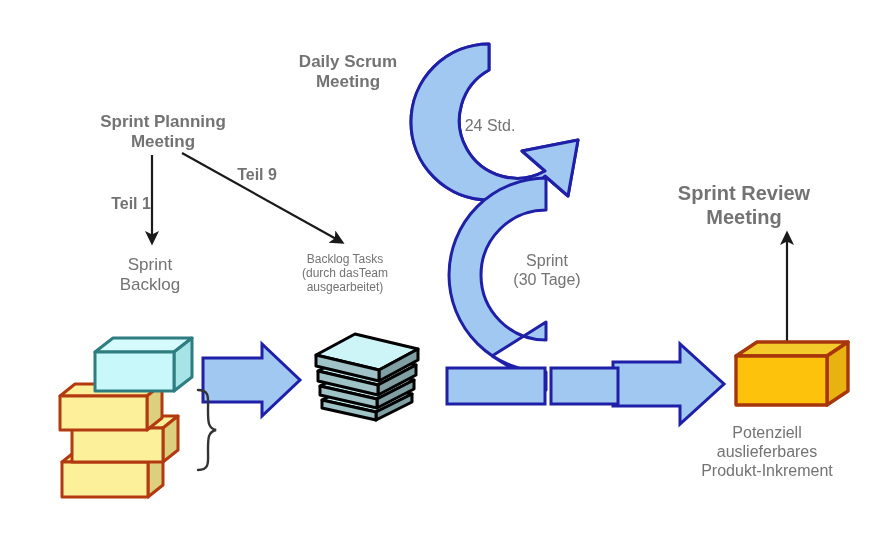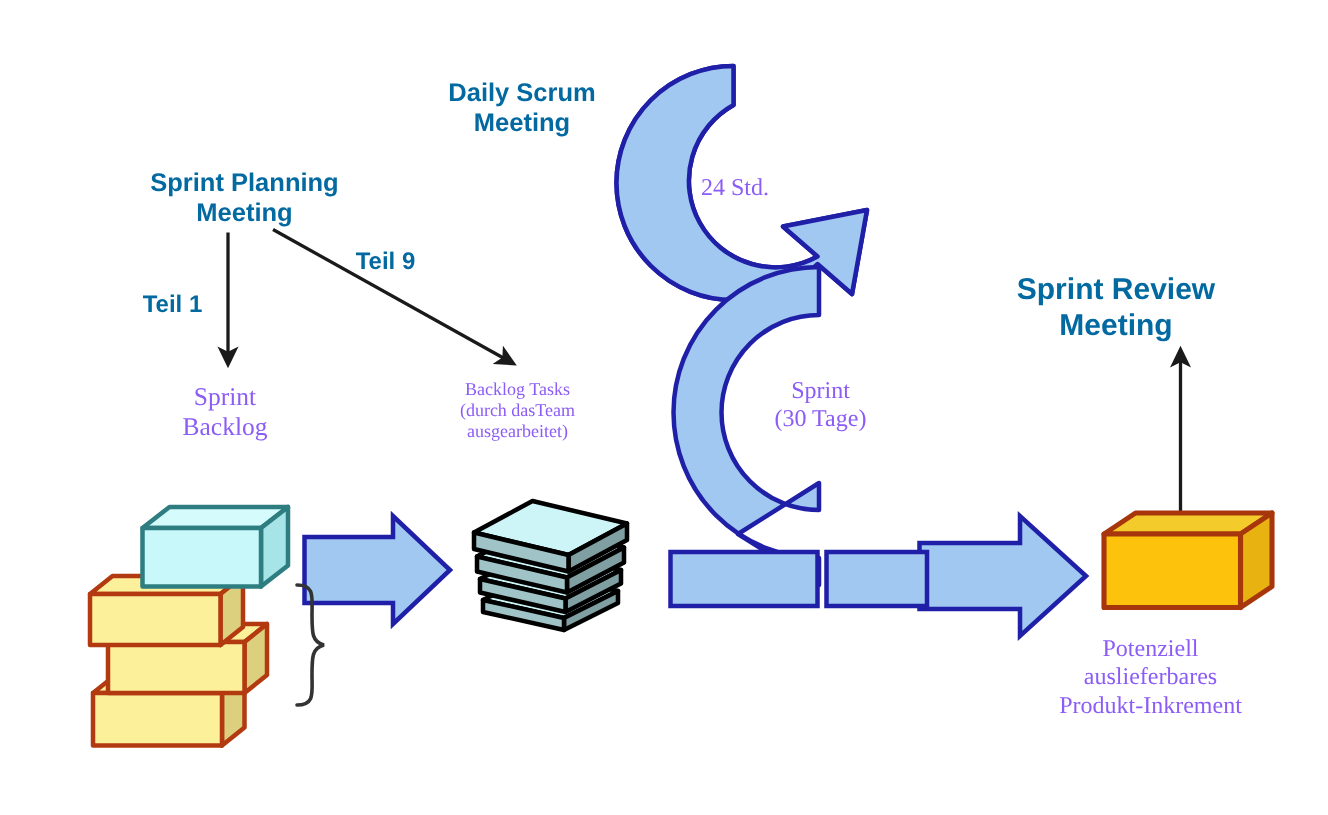--- a/index.html
+++ b/index.html
@@ -25,31 +25,30 @@
     height: 543px;
   }
   .lbl {
     position: absolute;
     text-align: center;
     line-height: 1.18;
     white-space: pre-line;
     color: #1a1a1a;
   }
   .lbl-red {
-    color: #0369a1;
+    color: #737373;
     font-weight: bold;
   }
   .lbl-black {
-    color: #8b5cf6;
-    font-family: Liberation Serif, serif;
+    color: #737373;
   }
   .t-daily       { left: 268px; top: 52px;  width: 160px; font-size: 17px; }
   .t-planning    { left: 78px;  top: 112px; width: 170px; font-size: 17px; }
   .t-review      { left: 664px; top: 182px; width: 160px; font-size: 20px; }
-  .t-teil1       { left: 80px;  top: 195px; width: 70px;  font-size: 16px; }
+  .t-teil1       { left: 96px;  top: 195px; width: 70px;  font-size: 16px; }
   .t-teil2       { left: 222px; top: 166px; width: 70px;  font-size: 16px; }
   .t-24std       { left: 425px; top: 117px; width: 130px; font-size: 16px; }
   .t-sprint30    { left: 472px; top: 252px; width: 150px; font-size: 16px; }
   .t-sprintback  { left: 90px;  top: 255px; width: 120px; font-size: 17px; }
   .t-backtasks   { left: 250px; top: 252px; width: 190px; font-size: 12px; }
   .t-prodback    { left: 232px; top: 422px; width: 200px; font-size: 16px; }
   .t-increment   { left: 672px; top: 424px; width: 190px; font-size: 16px; }
   .t-source {
     position: absolute;
     left: 392px;

